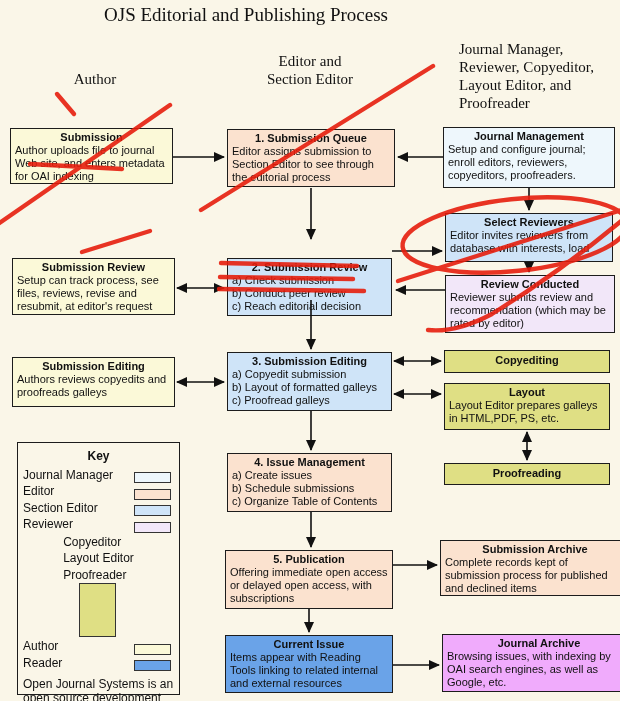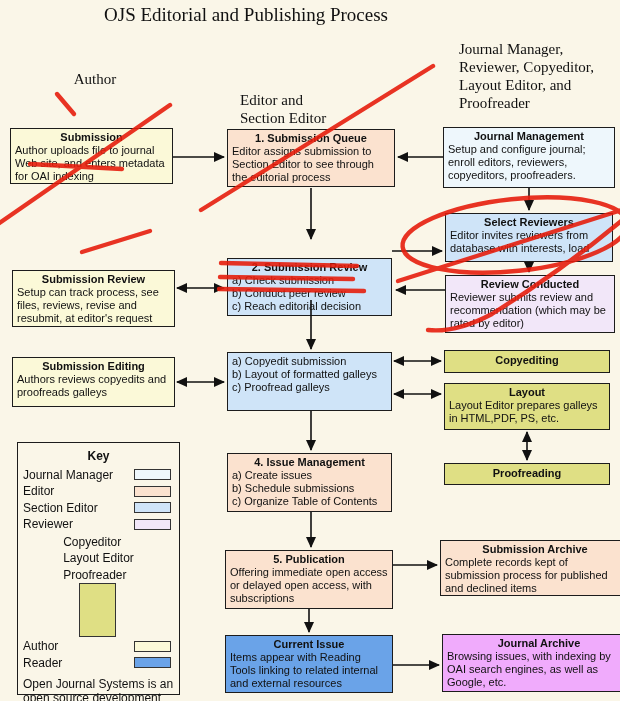--- a/index.html
+++ b/index.html
@@ -12,37 +12,37 @@
   .box{position:absolute;box-sizing:border-box;border:1.6px solid #1c1c1c;
        padding:2px 4px 1px 4px;font-size:11px;line-height:13px;}
   .bt{font-weight:bold;text-align:center;}
   .bb{white-space:pre-line;text-align:left;}
   .single .bt{margin-top:1px;}
   svg.layer{position:absolute;left:0;top:0;pointer-events:none;}
   
   #key{position:absolute;box-sizing:border-box;border:1.6px solid #1c1c1c;
        padding:5px 5px;font-size:12px;line-height:16.5px;}
   #key .ktitle{font-weight:bold;text-align:center;margin-bottom:2px;}
-  .krow{display:flex;align-items:center;justify-content:space-between;}
+  .krow{display:flex;align-items:flex-end;justify-content:space-between;}
   .swatch{width:37px;height:11px;border:1.5px solid #333;box-sizing:border-box;margin-right:3px;}
   .kgroup{display:flex;align-items:center;justify-content:flex-end;margin:1px 0;flex-direction:column;}
   .kgroup .glabels div{line-height:16.5px;}
   .gswatch{width:37px;height:54px;border:1.5px solid #333;box-sizing:border-box;margin-right:3px;}
   .knote{margin-top:6px;white-space:normal;line-height:14px;}
   .kurl{margin-top:9px;text-align:center;}
 </style>
 </head>
 <body>
 
 <div id="stage" style="background-color: rgb(250, 246, 232);">
 
   <div id="page-title">OJS Editorial and Publishing Process</div>
 
   <div class="hdr" style="left:40px;top:70px;width:110px;text-align:center;">Author</div>
-  <div class="hdr" style="left:240px;top:52px;width:140px;margin-top:39px;">Editor and
+  <div class="hdr" style="left:240px;top:52px;width:140px;text-align:center;">Editor and
 Section Editor</div>
   <div class="hdr" style="left:459px;top:40px;width:160px;text-align:left;">Journal Manager,
 Reviewer, Copyeditor,
 Layout Editor, and
 Proofreader</div>
 
   <div class="box" style="left: 10px; top: 128px; width: 163px; height: 56px; background-color: rgb(251, 249, 216);">
     <div class="bt">Submission</div>
     <div class="bb">Author uploads file to journal Web site, and enters metadata for OAI indexing</div>
   </div>
@@ -67,31 +67,32 @@
     <div class="bb">a) Check submission
 b) Conduct peer review
 c) Reach editorial decision</div>
   </div>
 
   <div class="box" style="left: 445px; top: 275px; width: 170px; height: 58px; background-color: rgb(242, 231, 249);">
     <div class="bt">Review Conducted</div>
     <div class="bb">Reviewer submits review and recommendation (which may be rated by editor)</div>
   </div>
 
-  <div class="box" style="left: 12px; top: 270px; width: 163px; height: 57px; background-color: rgb(251, 249, 216);">
+  <div class="box" style="left: 12px; top: 258px; width: 163px; height: 57px; background-color: rgb(251, 249, 216);">
     <div class="bt">Submission Review</div>
     <div class="bb">Setup can track process, see files, reviews, revise and resubmit, at editor's request</div>
   </div>
 
   <div class="box" style="left: 12px; top: 357px; width: 163px; height: 50px; background-color: rgb(251, 249, 216);">
     <div class="bt">Submission Editing</div>
     <div class="bb">Authors reviews copyedits and proofreads galleys</div>
   </div>
 
   <div class="box" style="left: 227px; top: 352px; width: 165px; height: 59px; background-color: rgb(207, 228, 248);">
+    <div class="bt">3. Submission Editing</div>
     <div class="bb">a) Copyedit submission
 b) Layout of formatted galleys
 c) Proofread galleys</div>
   </div>
 
   <div class="box single" style="left: 444px; top: 350px; width: 166px; height: 23px; background-color: rgb(223, 223, 132);">
     <div class="bt">Copyediting</div>
   </div>
 
   <div class="box" style="left: 444px; top: 383px; width: 166px; height: 47px; background-color: rgb(223, 223, 132);">

